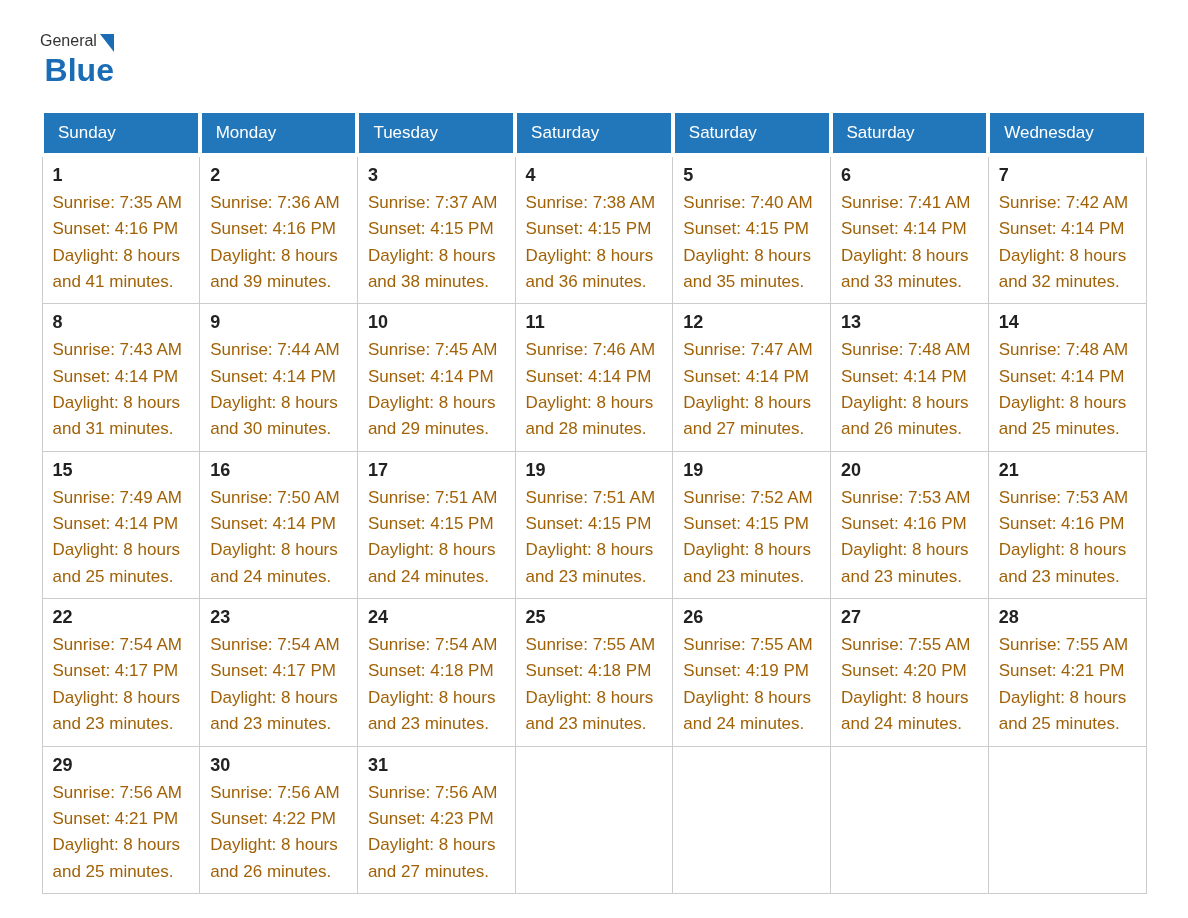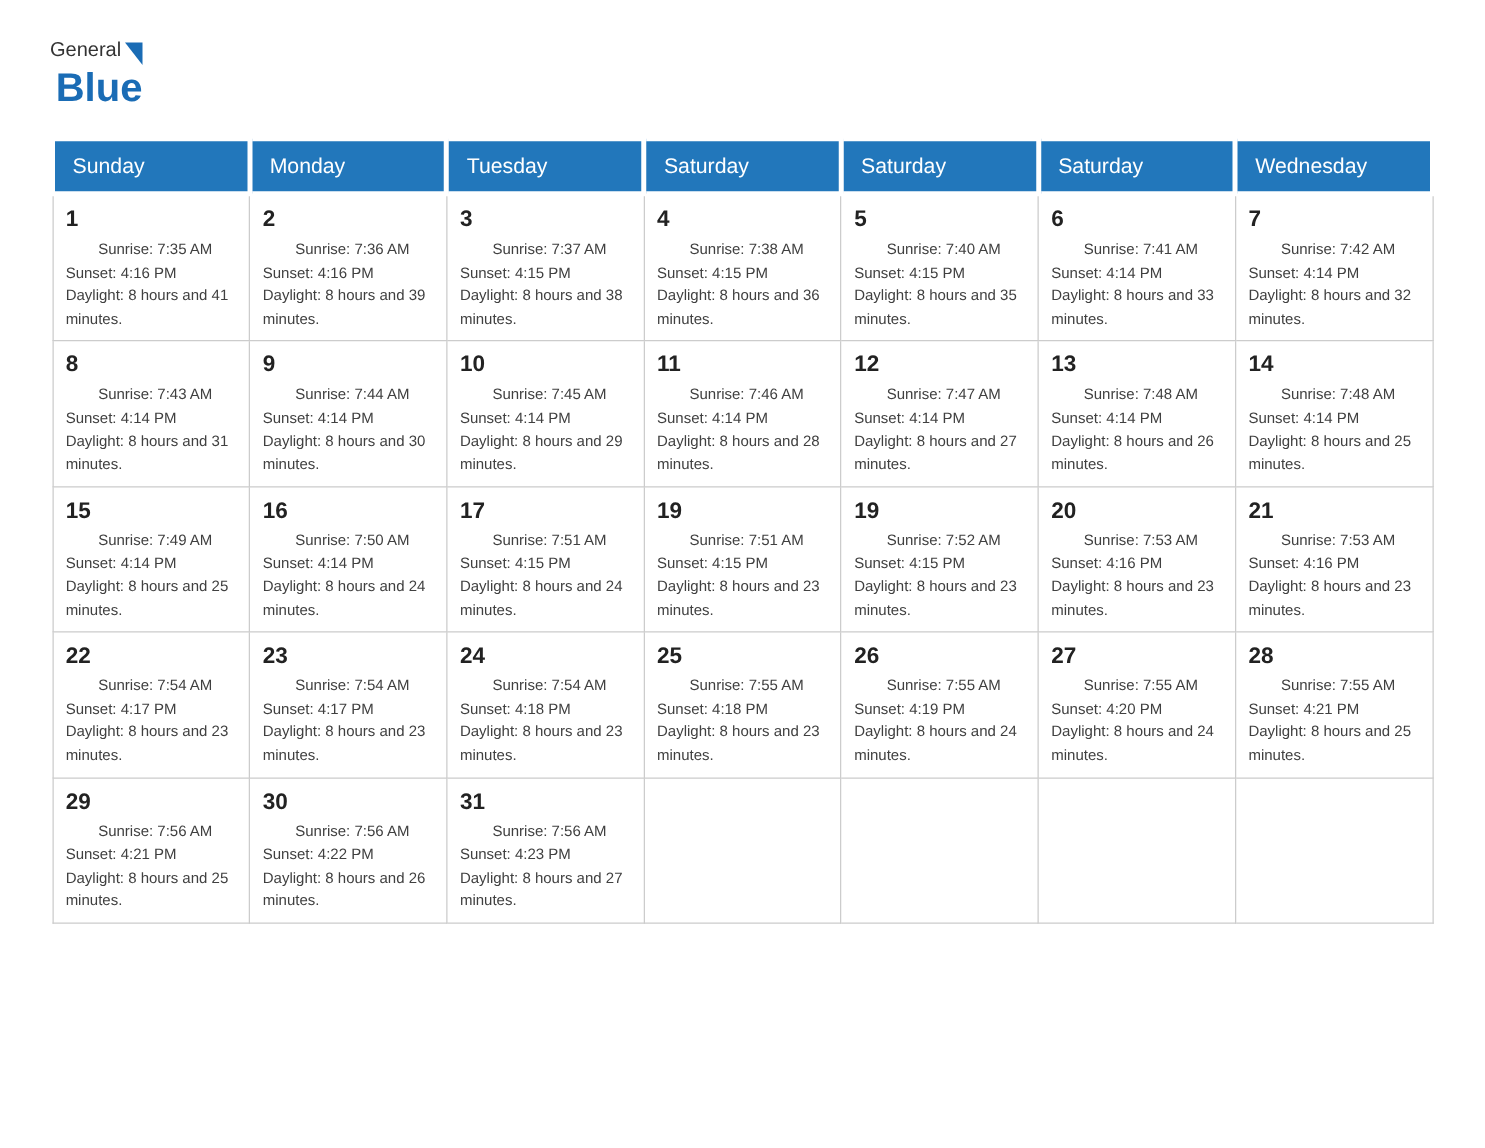--- a/index.html
+++ b/index.html
@@ -76,24 +76,23 @@
       height: 110px;
     }
     .day-num {
       font-size: 18px;
       font-weight: bold;
       color: #222;
       display: block;
       margin-bottom: 4px;
     }
     .day-info {
-      font-size: 12px;
+      font-size: 17px;
       line-height: 1.55;
-      color: #404040;
-      margin-left: 26px;
+      color: #a16207;
     }
     tbody tr td.empty {
       background: #fff;
     }
     thead th:first-child { border-top-left-radius: 0; }
     .logo-line1 {
       display: flex;
       align-items: center;
     }
     .logo-line2 {

